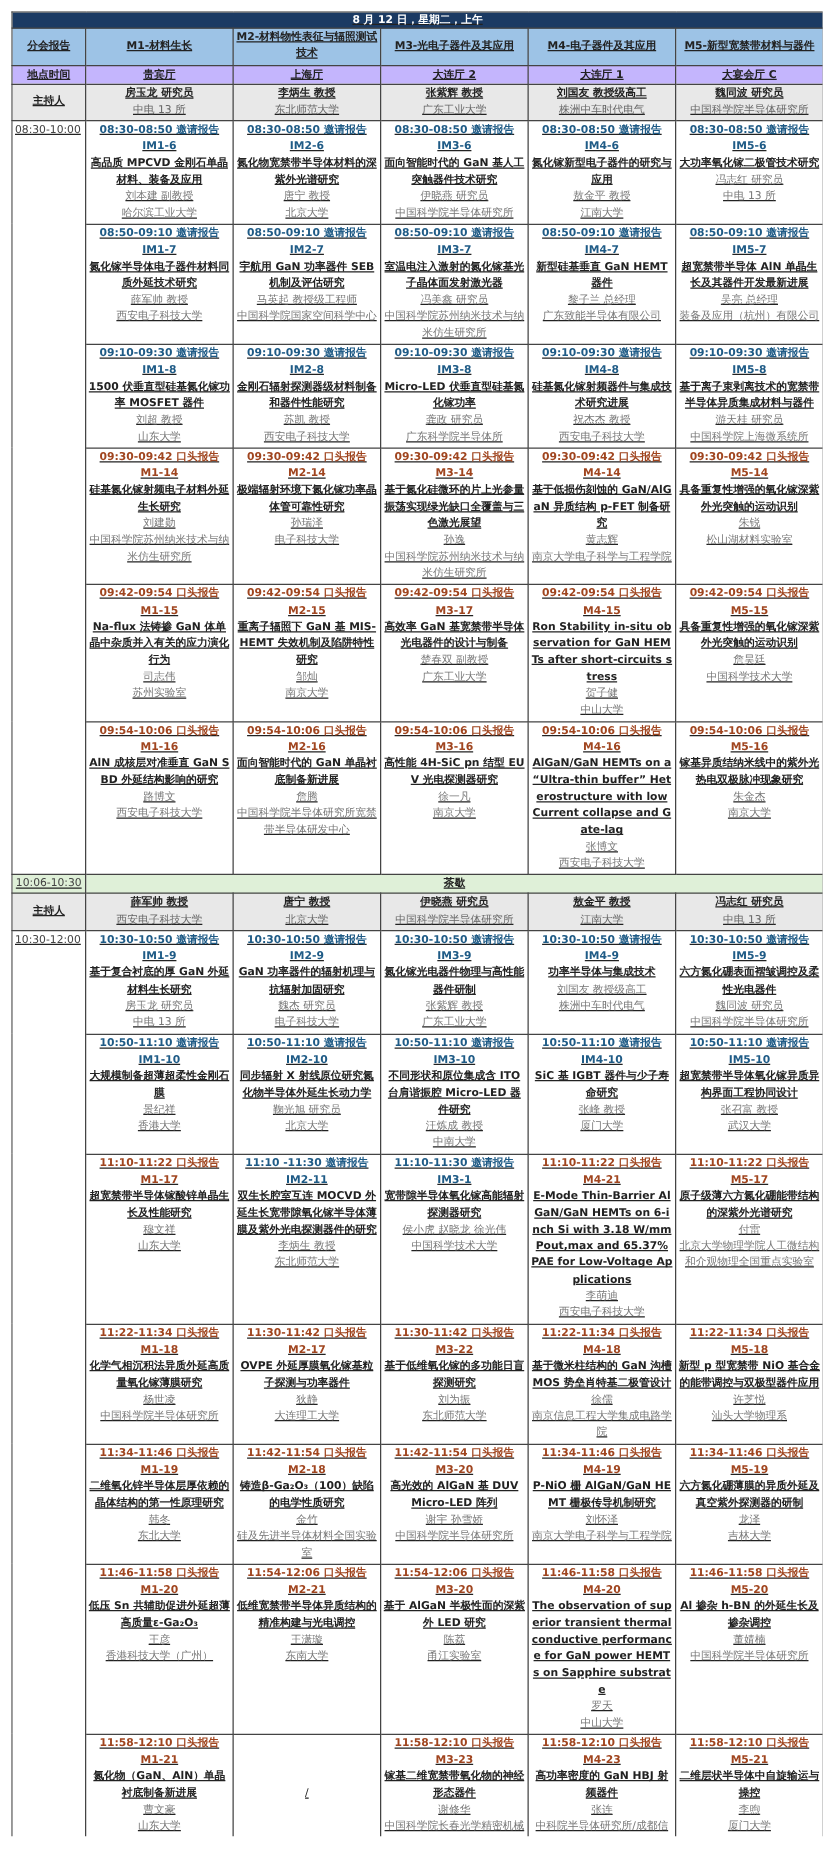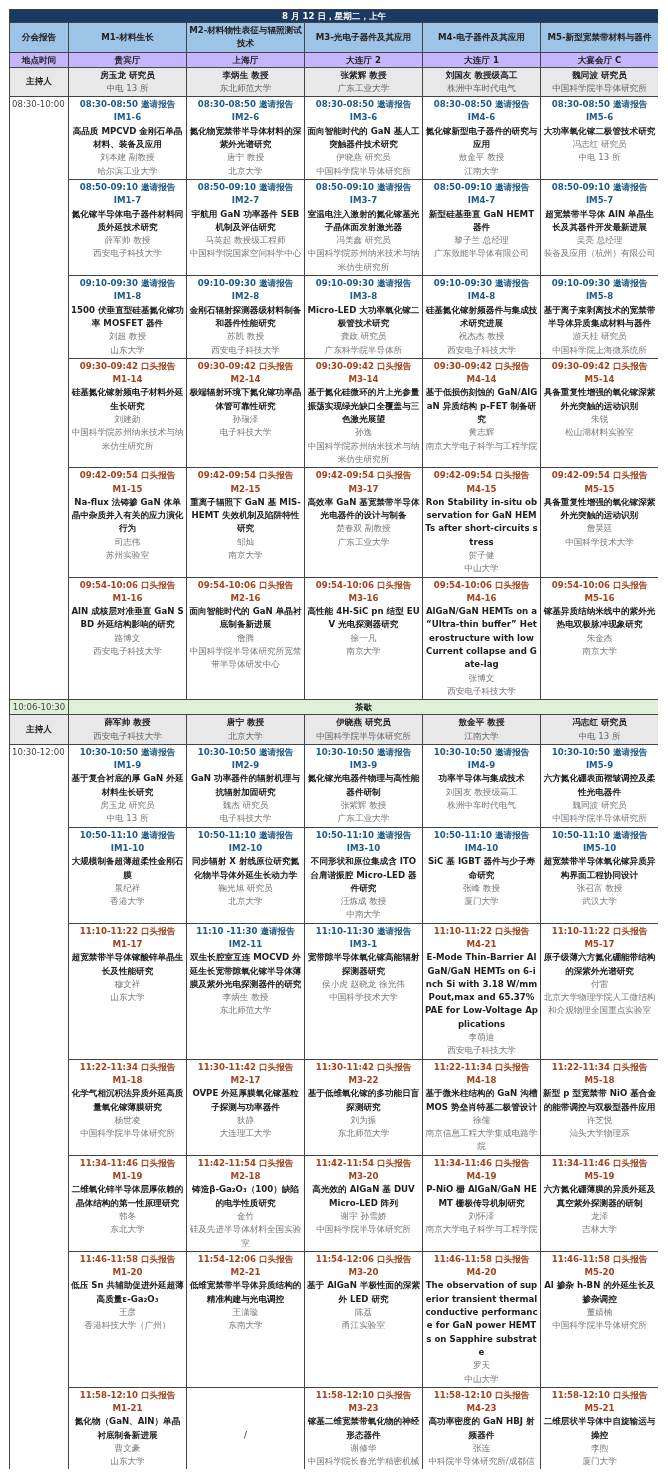--- a/index.html
+++ b/index.html
@@ -1,17 +1,17 @@
 <!DOCTYPE html>
 <html><head>
 <meta charset="utf-8">
 <style>
   html,body{margin:0;padding:0;background:#fff;}
   body{width:668px;height:1479px;overflow:hidden;position:relative;font-family:"DejaVu Sans","Liberation Sans",sans-serif;font-size:8.6px;color:#222;}
-  .page{position:absolute;left:9px;width:649px;overflow:hidden;}
+  .page{position:absolute;left:9px;width:649px;overflow:hidden;text-decoration:underline;}
   table{border-collapse:collapse;table-layout:fixed;width:649px;}
   td{border:1px solid #444;text-align:center;vertical-align:top;padding:1px 2px;line-height:13.3px;word-break:break-all;}
   col.c0{width:59px} col.c1{width:118px} col.c2{width:118px} col.c3{width:118px} col.c4{width:118px} col.c5{width:118px}
   .title td{background:#1b3a63;color:#fff;font-weight:bold;height:12px;padding:0;line-height:12px;}
   .hdr td{background:#9dc3e6;font-weight:bold;vertical-align:middle;}
   .loc td{background:#c4b5fd;font-weight:bold;line-height:12px;}
   .host td{background:#e8e8e8;}
   .host td b{display:block;font-weight:bold;}
   .host td span{display:block;color:#666;}
   .time{color:#444;text-align:left;}
@@ -167,21 +167,21 @@
             <td class="inv">
     <span class="t">09:10-09:30 邀请报告</span>
     <span class="c">IM2-8</span>
     <span class="ti">金刚石辐射探测器级材料制备和器件性能研究</span>
     <span class="sp">苏凯 教授</span>
     <span class="af">西安电子科技大学</span>
   </td>
             <td class="inv">
     <span class="t">09:10-09:30 邀请报告</span>
     <span class="c">IM3-8</span>
-    <span class="ti">Micro-LED 大功率氧化镓二极管技术研究</span>
+    <span class="ti">Micro-LED 伏垂直型硅基氮化镓功率</span>
     <span class="sp">龚政 研究员</span>
     <span class="af">广东科学院半导体所</span>
   </td>
             <td class="inv">
     <span class="t">09:10-09:30 邀请报告</span>
     <span class="c">IM4-8</span>
     <span class="ti">硅基氮化镓射频器件与集成技术研究进展</span>
     <span class="sp">祝杰杰 教授</span>
     <span class="af">西安电子科技大学</span>
   </td>

